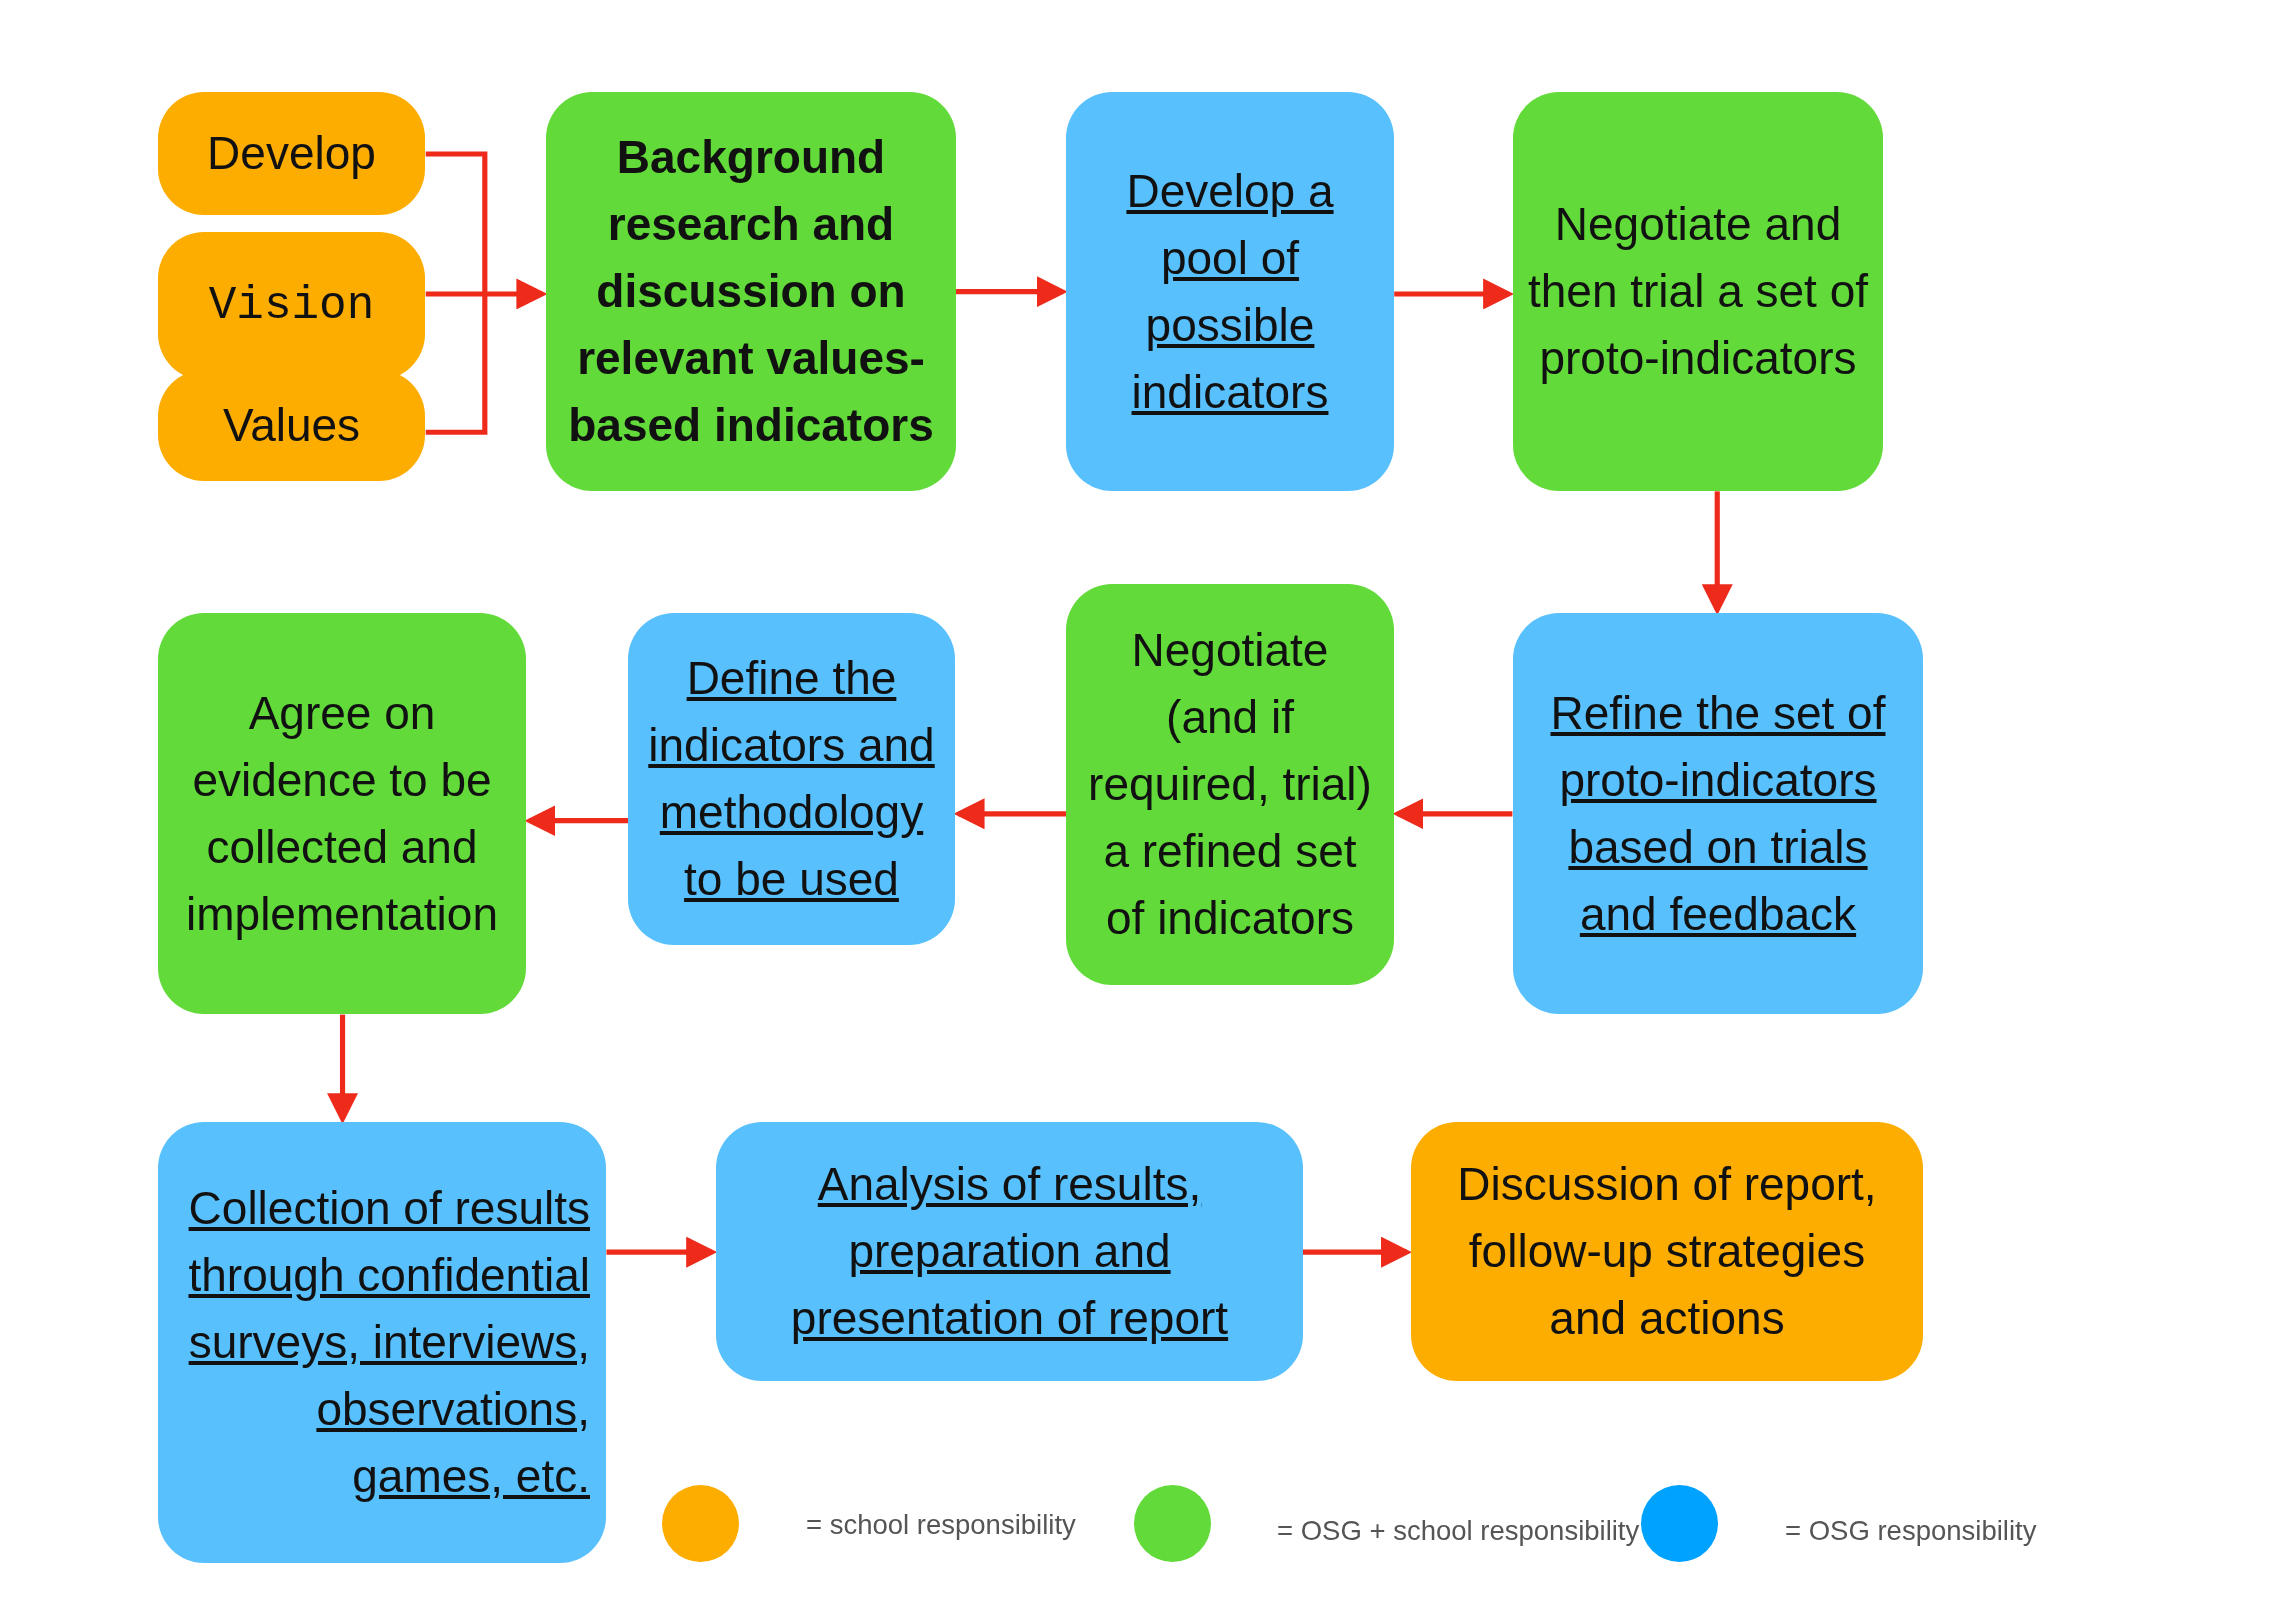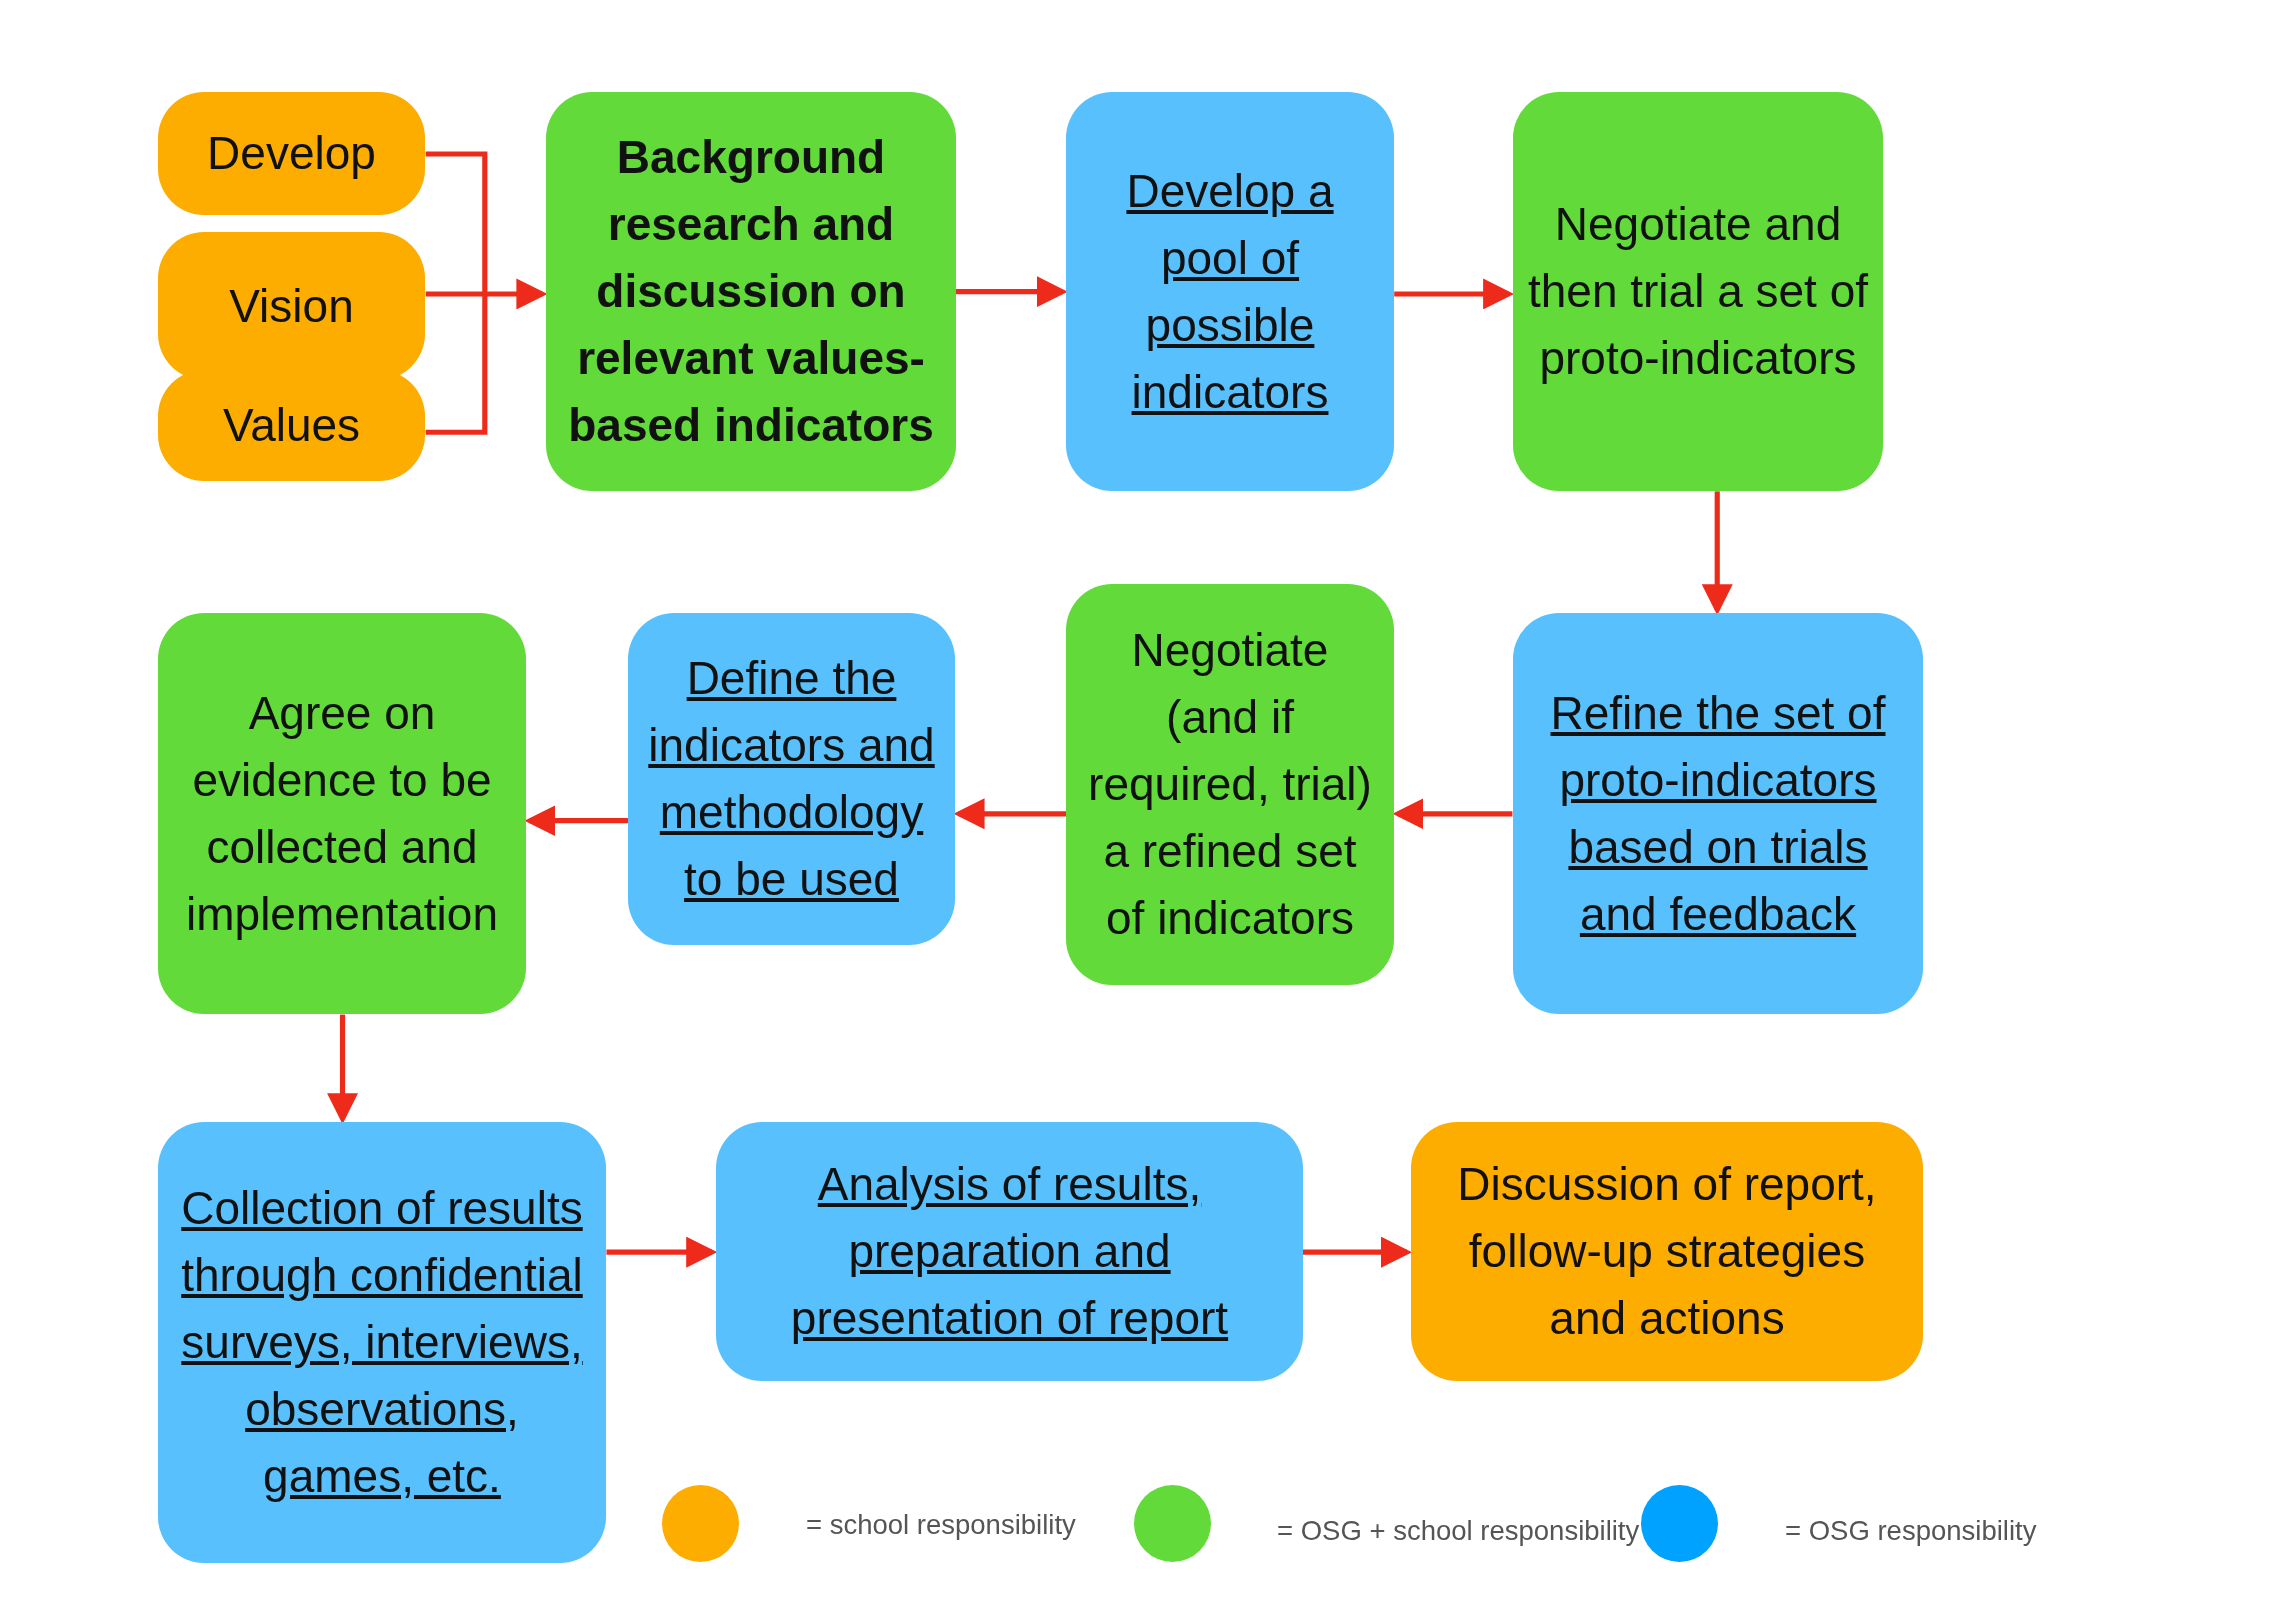--- a/index.html
+++ b/index.html
@@ -31,33 +31,33 @@
     <line x1="2636" y1="1418" x2="2436" y2="1418" marker-end="url(#ah)"></line>
     <line x1="1858" y1="1418" x2="1671" y2="1418" marker-end="url(#ah)"></line>
     <line x1="1095" y1="1430" x2="923" y2="1430" marker-end="url(#ah)"></line>
     <line x1="597" y1="1768" x2="597" y2="1950" marker-end="url(#ah)"></line>
     <line x1="1057" y1="2182" x2="1241" y2="2182" marker-end="url(#ah)"></line>
     <line x1="2270" y1="2182" x2="2452" y2="2182" marker-end="url(#ah)"></line>
   </g>
 </svg>
 
 <div class="box orange" style="left:158px;top:92px;width:267px;height:123px;">Develop</div>
-<div class="box orange" style="left:158px;top:232px;width:267px;height:148px;">Vision</div>
+<div class="box orange" style="left:158px;top:232px;width:267px;height:148px;font-family:Liberation Mono, monospace;">Vision</div>
 <div class="box orange" style="left:158px;top:370px;width:267px;height:111px;">Values</div>
 
 <div class="box green" style="left:546px;top:92px;width:410px;height:399px;padding:0 17px;font-weight:bold;">Background research and discussion on relevant values-based indicators</div>
 <div class="box blue" style="left:1066px;top:92px;width:328px;height:399px;padding:0 34px;">Develop a pool of possible indicators</div>
 <div class="box green" style="left:1513px;top:92px;width:370px;height:399px;">Negotiate and then trial a set of proto-indicators</div>
 
 <div class="box green" style="left:158px;top:613px;width:368px;height:401px;padding:0 11.5px;">Agree on evidence to be collected and implementation</div>
 <div class="box blue" style="left:628px;top:613px;width:327px;height:332px;padding:0 17px;">Define the indicators and methodology to be used</div>
 <div class="box green" style="left:1066px;top:584px;width:328px;height:401px;padding:9px 17px;">Negotiate (and if required, trial) a refined set of indicators</div>
 <div class="box blue" style="left:1513px;top:613px;width:410px;height:401px;padding:0 23px;">Refine the set of proto-indicators based on trials and feedback</div>
 
-<div class="box blue" style="left:158px;top:1122px;width:448px;height:441px;padding:0 16px;">Collection of results through confidential surveys, interviews, observations, games, etc.</div>
+<div class="box blue" style="left:158px;top:1122px;width:448px;height:441px;padding:0 16px;text-align:right;">Collection of results through confidential surveys, interviews, observations, games, etc.</div>
 <div class="box blue" style="left:716px;top:1122px;width:587px;height:259px;padding:0 46px;">Analysis of results, preparation and presentation of report</div>
 <div class="box orange" style="left:1411px;top:1122px;width:512px;height:259px;padding:0 23px;">Discussion of report, follow-up strategies and actions</div>
 
 <div>
   <div class="legend-dot" style="left:662px;top:1485px;background:#FDAD00;"></div>
   <div class="legend-text" style="left:766px;top:1509px;">= school responsibility</div>
   <div class="legend-dot" style="left:1134px;top:1485px;background:#62DA39;"></div>
   <div class="legend-text" style="left:1237px;top:1515px;">= OSG + school responsibility</div>
   <div class="legend-dot" style="left:1641px;top:1485px;background:#00A2FF;"></div>
   <div class="legend-text" style="left:1745px;top:1515px;">= OSG responsibility</div>

